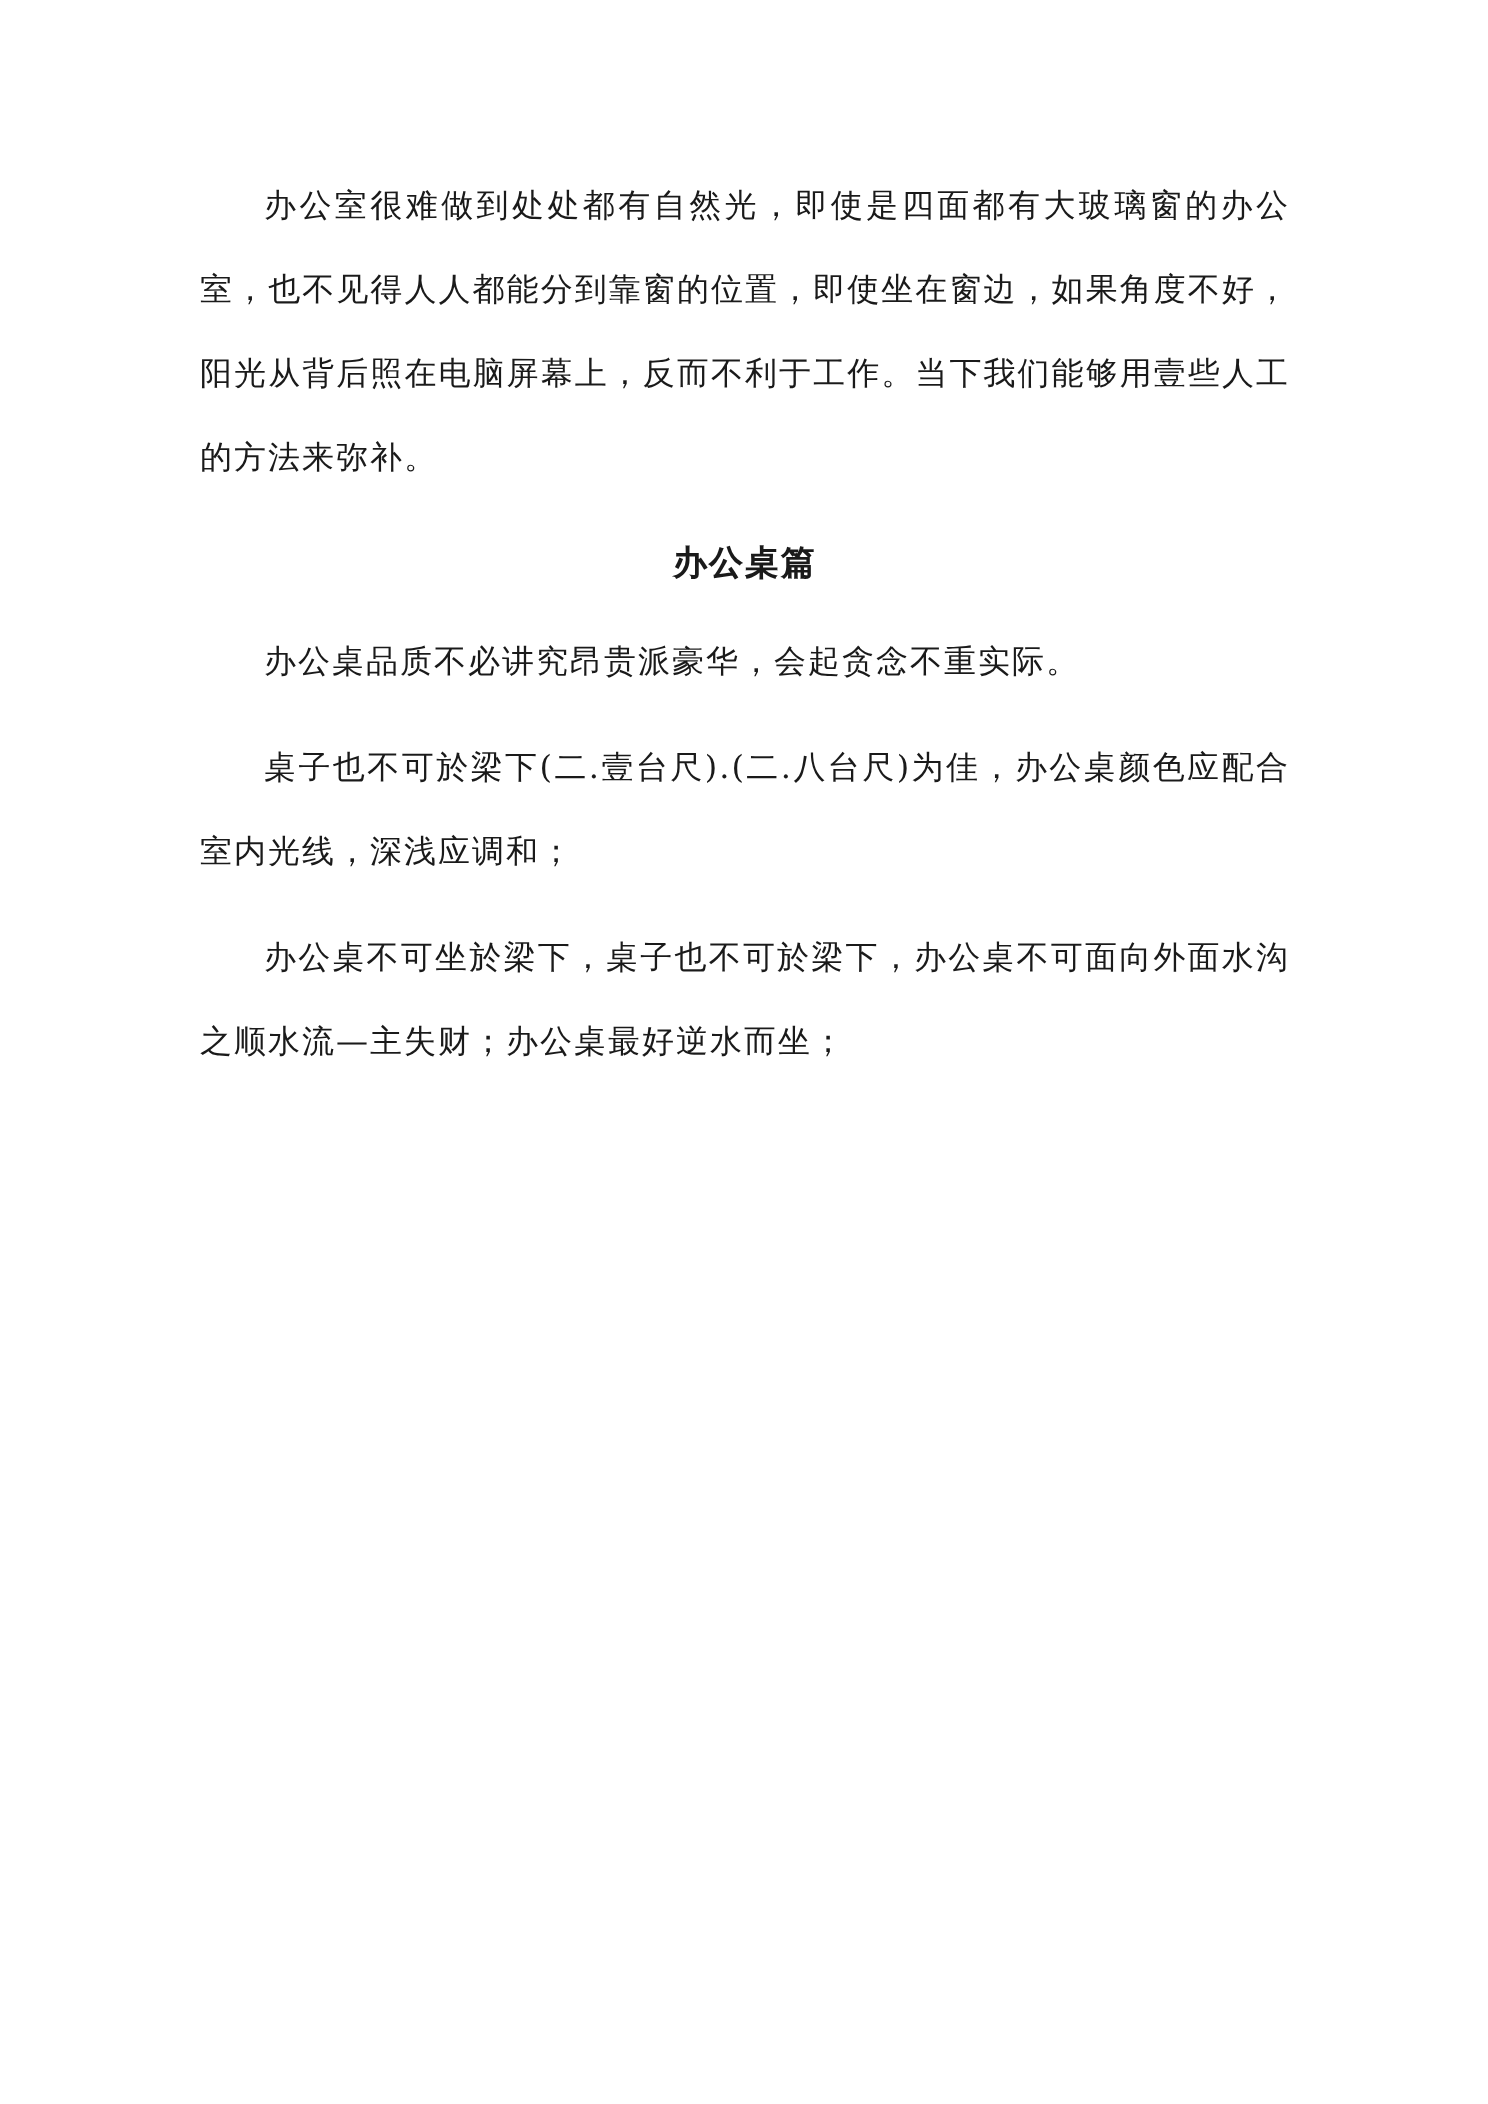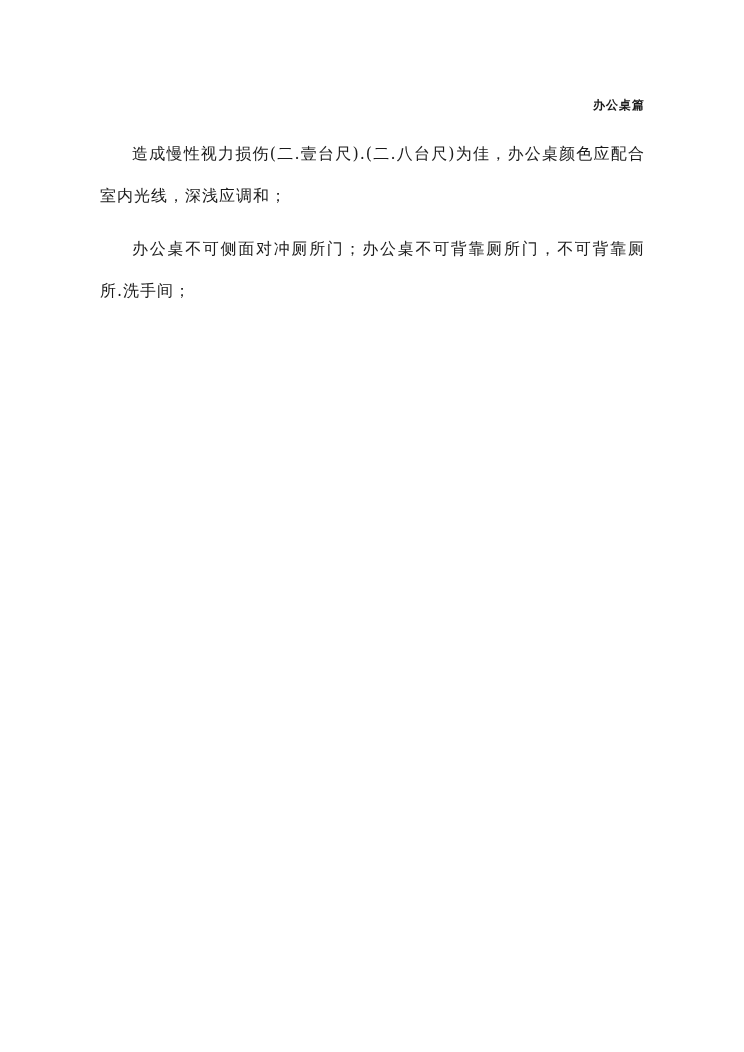--- a/index.html
+++ b/index.html
@@ -23,29 +23,31 @@
     margin: 0 0 11px 0;
     font-size: 16px;
     line-height: 42px;
     text-indent: 2em;
     text-align: justify;
     letter-spacing: 1px;
     word-break: break-all;
   }
   .doc h2 {
     margin: 2px 0 7px 0;
-    font-size: 12px;
+    font-size: 17px;
     line-height: 42px;
     font-weight: bold;
-    text-align: right;
+    text-align: center;
     letter-spacing: 1px;
   }
 </style>
 </head>
 <body>
 
 <div class="page">
   <div class="doc">
+    <p>办公室很难做到处处都有自然光，即使是四面都有大玻璃窗的办公室，也不见得人人都能分到靠窗的位置，即使坐在窗边，如果角度不好，阳光从背后照在电脑屏幕上，反而不利于工作。当下我们能够用壹些人工的方法来弥补。</p>
     <h2>办公桌篇</h2>
-    <p>造成慢性视力损伤(二.壹台尺).(二.八台尺)为佳，办公桌颜色应配合室内光线，深浅应调和；</p>
-    <p>办公桌不可侧面对冲厕所门；办公桌不可背靠厕所门，不可背靠厕所.洗手间；</p>
+    <p>办公桌品质不必讲究昂贵派豪华，会起贪念不重实际。</p>
+    <p>桌子也不可於梁下(二.壹台尺).(二.八台尺)为佳，办公桌颜色应配合室内光线，深浅应调和；</p>
+    <p>办公桌不可坐於梁下，桌子也不可於梁下，办公桌不可面向外面水沟之顺水流—主失财；办公桌最好逆水而坐；</p>
   </div>
 </div>
 
 </body></html>

